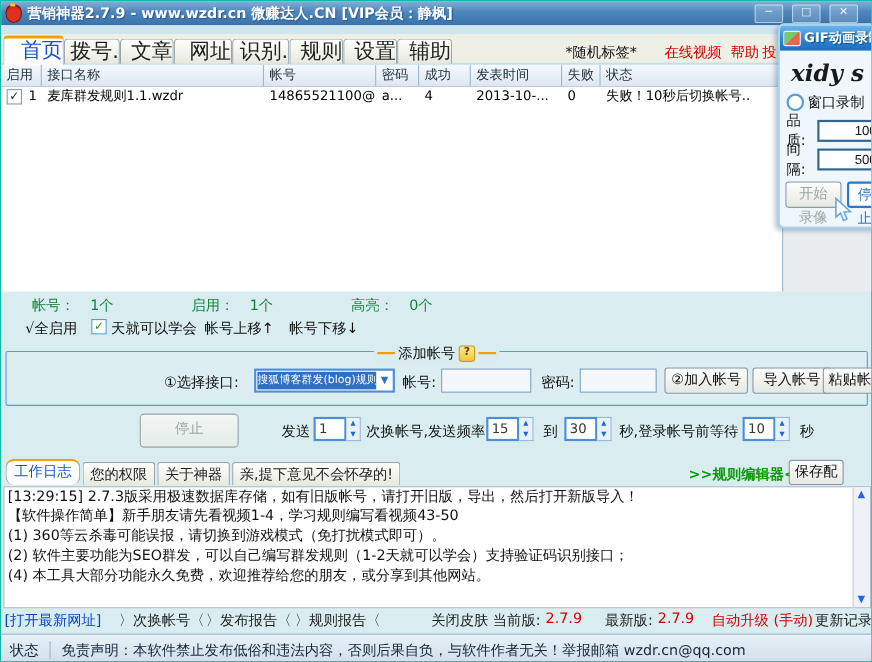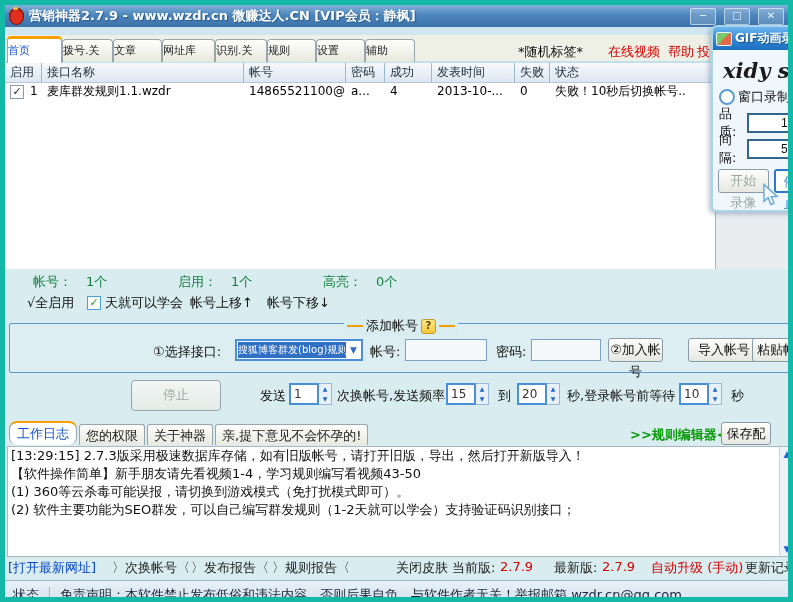--- a/index.html
+++ b/index.html
@@ -1,35 +1,35 @@
 <!DOCTYPE html>
 <html><head>
 <meta charset="utf-8">
 <style>
   html,body{margin:0;padding:0;width:793px;height:602px;overflow:hidden;
     font-family:"DejaVu Sans","Liberation Sans",sans-serif;}
   .screen{position:absolute;top:0;left:0;width:793px;height:602px;background:#d9edf0;
-    border:5px solid #14b8a6;box-sizing:border-box;overflow:hidden;}
+    border:1px solid #14b8a6;box-sizing:border-box;overflow:hidden;}
   
   .titlebar{position:absolute;left:0;top:0;width:793px;height:22px;
     background:linear-gradient(180deg,#7fb2d9 0%,#4d86bc 45%,#3a72aa 100%);display:flex;align-items:center;}
   .app-icon{width:13px;height:15px;margin:0 5px 0 4px;background:radial-gradient(circle at 50% 60%,#e03020 55%,#a01808 100%);
     border-radius:45% 45% 50% 50%;border:1px solid #7a1005;position:relative;}
   .app-icon::before{content:"";position:absolute;left:3px;top:-2px;width:5px;height:3px;background:#f0c040;border-radius:2px;}
   .title-text{color:#fff;font-size:13px;font-weight:bold;text-shadow:1px 1px 1px #2a5a8a;white-space:nowrap;}
   .win-controls{position:absolute;right:14px;top:3px;display:flex;gap:8px;}
   .win-btn{width:24px;height:15px;border:1px solid rgba(255,255,255,.55);border-radius:2px;
     background:rgba(255,255,255,.18);color:#eaf4fc;font-size:10px;line-height:14px;text-align:center;cursor:default;}
   .substrip{position:absolute;left:0;top:22px;width:793px;height:8px;background:#cfe6f0;}
   
   .tabstrip{position:absolute;left:0;top:30px;width:793px;height:28px;background:#eef0e6;
     border-bottom:2px solid #bfe0ec;box-sizing:border-box;}
   .tab{position:absolute;top:4px;height:22px;border:1px solid #9aa4ae;border-bottom:none;
     border-radius:4px 4px 0 0;background:linear-gradient(#fffffb,#e6e8dc);
-    font-size:11px;line-height:22px;text-align:left;color:#222;cursor:pointer;}
+    font-size:19px;line-height:22px;text-align:right;color:#222;cursor:pointer;}
   .tab.active{top:1px;height:26px;background:#fff;color:#1453cc;border-top:3px solid #f5a000;line-height:23px;}
   .strip-label{position:absolute;top:8px;font-size:13px;white-space:nowrap;cursor:pointer;}
   
   .table-wrap{position:absolute;left:0;top:58px;width:711px;height:206px;background:#fff;border-right:1px solid #9ab8d0;box-sizing:border-box;}
   .table-right-gap{position:absolute;left:711px;top:58px;width:82px;height:206px;background:#e9edf0;}
   .thead{position:absolute;left:0;top:0;width:100%;height:19px;
     background:linear-gradient(#f6f9fc,#dde7f2);border-bottom:1px solid #b8c8dc;}
   .th{position:absolute;top:0;height:19px;font-size:12px;line-height:19px;color:#22323f;
     padding-left:5px;box-sizing:border-box;border-right:1px solid #9ab8d0;overflow:hidden;white-space:nowrap;}
   .trow{position:absolute;left:0;top:19px;width:100%;height:18px;font-size:12px;line-height:18px;color:#000;}
@@ -199,21 +199,21 @@
     <div class="gb-row">
       <span class="lbl" style="left:143px">①选择接口:</span>
       <span class="combo">
         <span class="val">搜狐博客群发(blog)规则1.0.wzdr</span>
         <span class="arrow">▼</span>
       </span>
       <span class="lbl" style="left:360px">帐号:</span>
       <input class="txt" style="left: 395px; width: 82px;" value="">
       <span class="lbl" style="left:486px">密码:</span>
       <input class="txt" style="left: 521px; width: 70px;" value="">
-      <span class="btn gb-btn" style="left:598px;width:55px">②加入帐号</span>
+      <span class="btn gb-btn" style="left:598px;width:76px">②加入帐号</span>
       <span class="btn gb-btn" style="left:678px;width:72px">导入帐号</span>
       <span class="btn gb-btn" style="left:742px;width:64px;width:62px">粘贴帐号</span>
     </div>
   </div>
 
   <div class="runrow">
     <span class="bigbtn disabled" style="left:126px">停止</span>
     <span class="lbl" style="left:255px">发送</span>
     <span class="spin" style="left:284px">
       <span class="box">1</span>
@@ -225,21 +225,21 @@
     <span class="lbl" style="left:332px">次换帐号,发送频率</span>
     <span class="spin" style="left:441px">
       <span class="box">15</span>
       <span class="arrows">
           <span>▲</span>
           <span>▼</span>
         </span>
     </span>
     <span class="lbl" style="left:493px">到</span>
     <span class="spin" style="left:512px">
-      <span class="box">20</span>
+      <span class="box">30</span>
       <span class="arrows">
           <span>▲</span>
           <span>▼</span>
         </span>
     </span>
     <span class="lbl" style="left:562px">秒,登录帐号前等待</span>
     <span class="spin" style="left:674px">
       <span class="box">10</span>
       <span class="arrows">
           <span>▲</span>
@@ -256,20 +256,21 @@
     <span class="ltab" style="left:210px">亲,提下意见不会怀孕的!</span>
     <span class="rule-editor">&gt;&gt;规则编辑器&lt;&lt;</span>
     <span class="btn save-btn">保存配置</span>
   </div>
 
   <div class="logarea">
     <div class="logline">[13:29:15] 2.7.3版采用极速数据库存储，如有旧版帐号，请打开旧版，导出，然后打开新版导入！</div>
     <div class="logline">【软件操作简单】新手朋友请先看视频1-4，学习规则编写看视频43-50</div>
     <div class="logline">(1) 360等云杀毒可能误报，请切换到游戏模式（免打扰模式即可）。</div>
     <div class="logline">(2) 软件主要功能为SEO群发，可以自己编写群发规则（1-2天就可以学会）支持验证码识别接口；</div>
+    <div class="logline">(4) 本工具大部分功能永久免费，欢迎推荐给您的朋友，或分享到其他网站。</div>
     <div class="vscroll">
       <span class="sa" style="top:0">▲</span>
       <span class="sa" style="bottom:0">▼</span>
     </div>
   </div>
 
   <div class="bottomrow">
     <span class="blue" style="left:3px">[打开最新网址]</span>
     <span style="left:107px">〉次换帐号〈</span>
     <span style="left:186px">〉发布报告〈</span>

